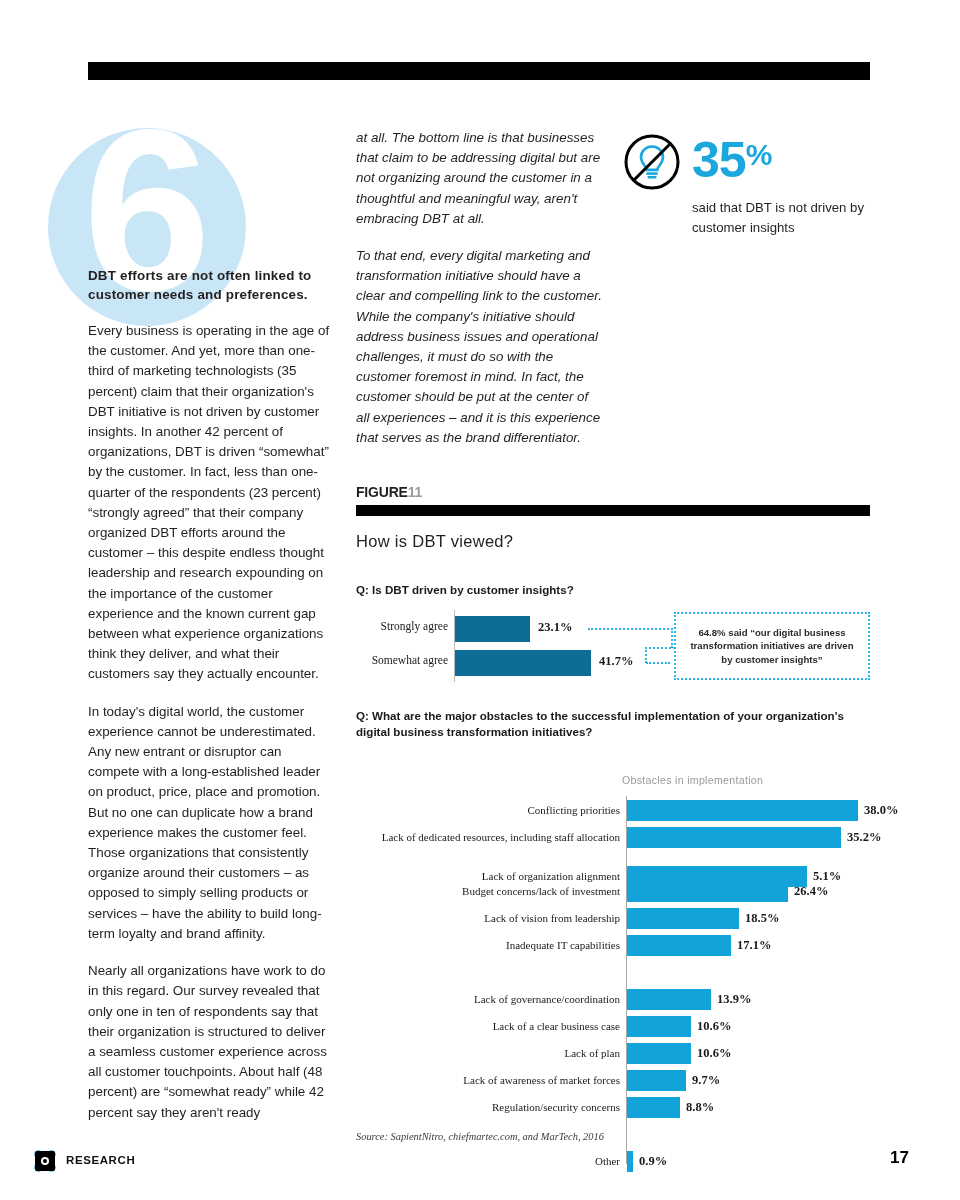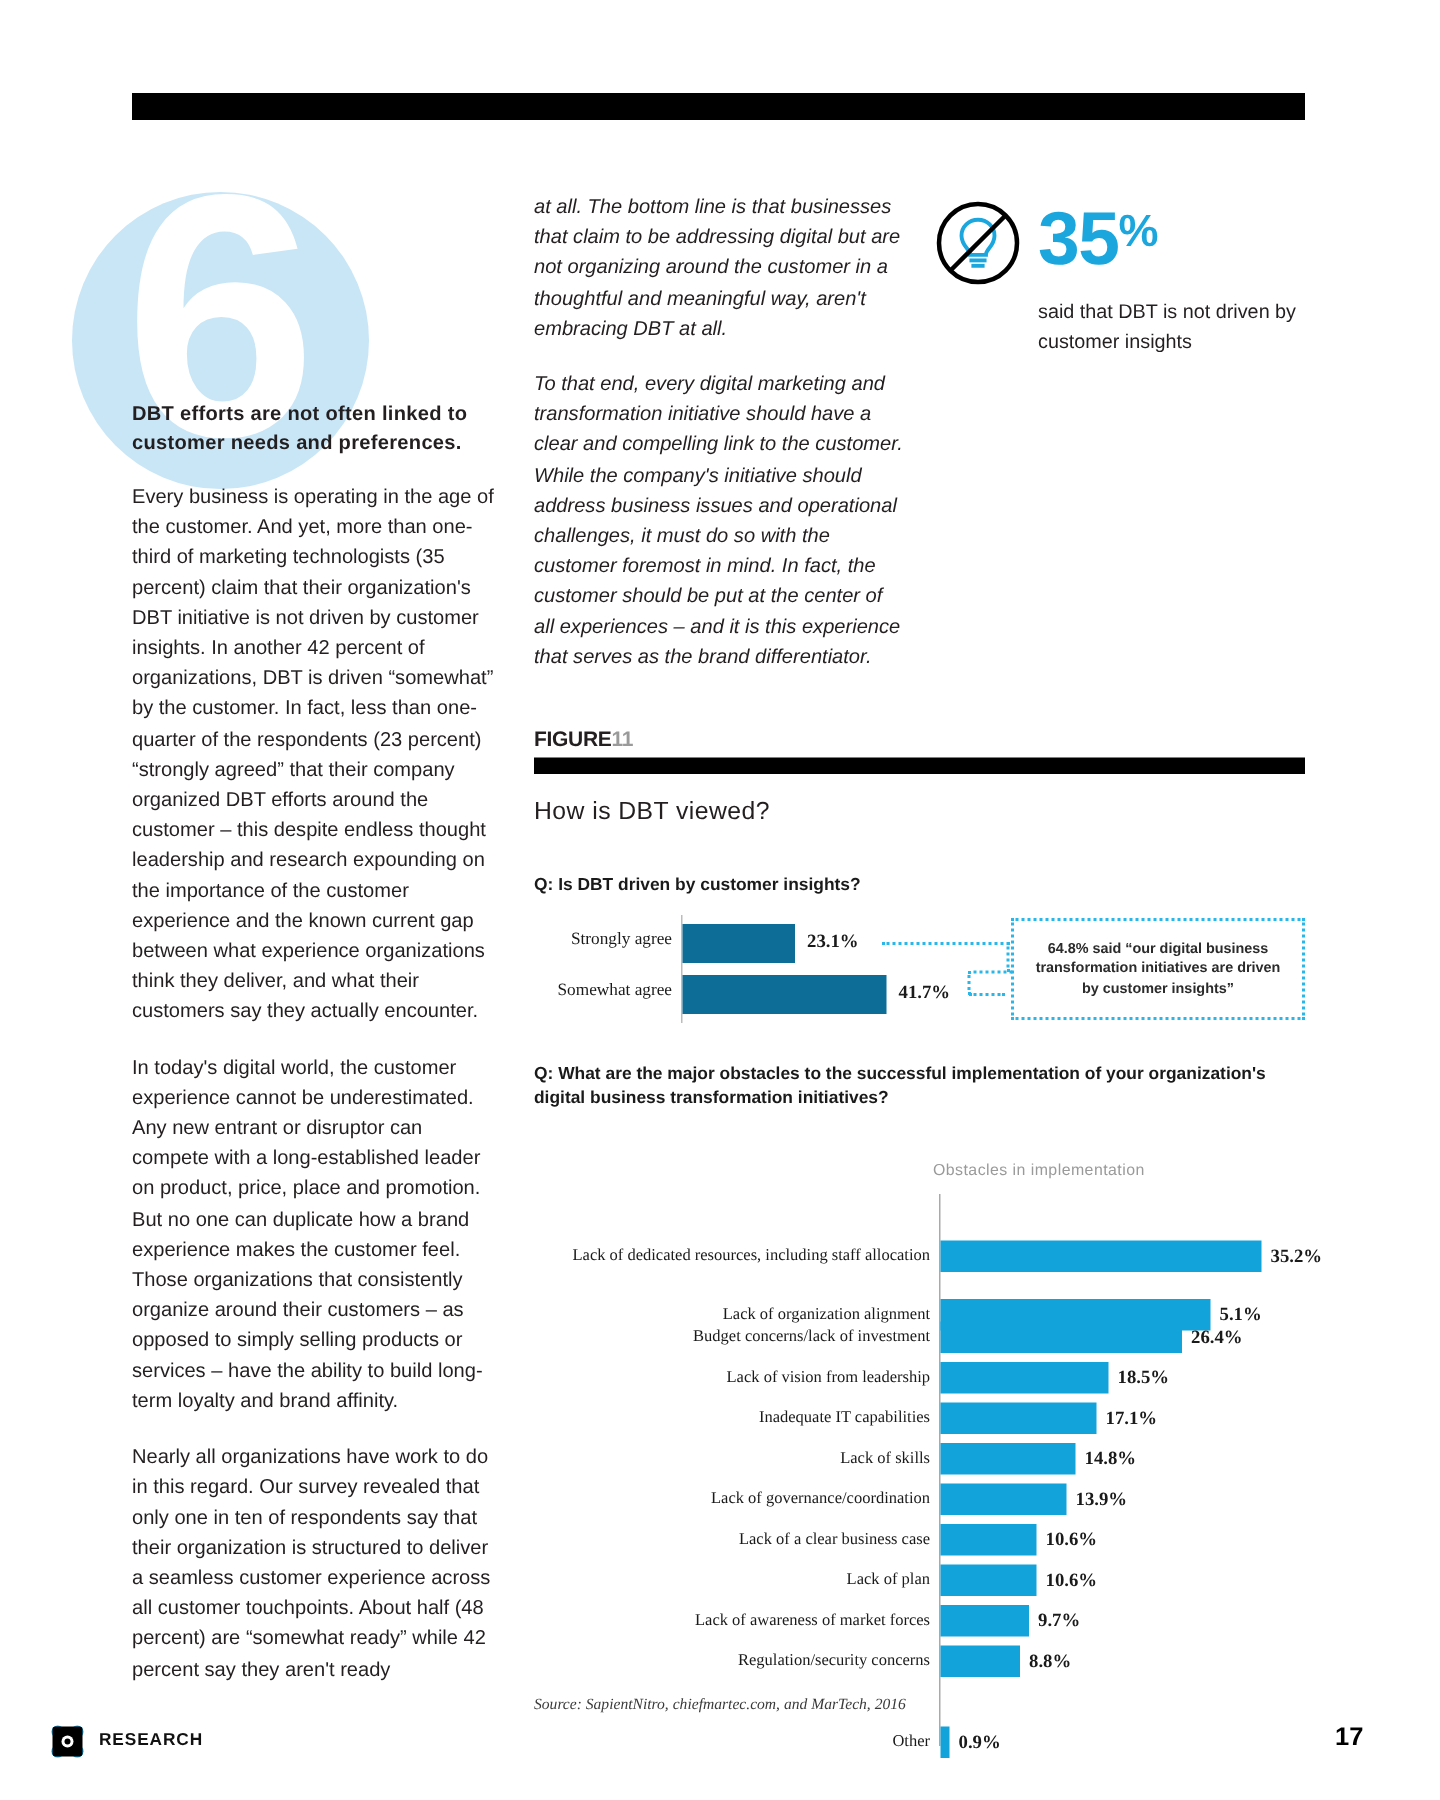--- a/index.html
+++ b/index.html
@@ -230,20 +230,25 @@
         <div class="callout-text">64.8% said “our digital business transformation initiatives are driven by customer insights”</div>
       </div>
     </div>
 
     <div class="q-text" style="margin-top:20px">Q: What are the major obstacles to the successful implementation of your organization's digital business transformation initiatives?</div>
 
     <div class="chart2">
       <div class="c2-legend">Obstacles in implementation</div>
       <div class="c2-axis"></div>
 
+      <div class="c2-row" style="top:26px">
+        <div class="c2-cat">Conflicting priorities</div>
+        <div class="c2-bar" style="width:231px"></div>
+        <div class="c2-val" style="left:508px">38.0%</div>
+      </div>
       <div class="c2-row" style="top:53px">
         <div class="c2-cat">Lack of dedicated resources, including staff allocation</div>
         <div class="c2-bar" style="width:214px"></div>
         <div class="c2-val" style="left:491px">35.2%</div>
       </div>
       <div class="c2-row" style="top:92px">
         <div class="c2-cat">Lack of organization alignment</div>
         <div class="c2-bar" style="width:180px"></div>
         <div class="c2-val" style="left:457px">5.1%</div>
       </div>
@@ -254,25 +259,20 @@
       </div>
       <div class="c2-row" style="top:134px">
         <div class="c2-cat">Lack of vision from leadership</div>
         <div class="c2-bar" style="width:112px"></div>
         <div class="c2-val" style="left:389px">18.5%</div>
       </div>
       <div class="c2-row" style="top:161px">
         <div class="c2-cat">Inadequate IT capabilities</div>
         <div class="c2-bar" style="width:104px"></div>
         <div class="c2-val" style="left:381px">17.1%</div>
-      </div>
-      <div class="c2-row" style="top:188px">
-        <div class="c2-cat">Lack of skills</div>
-        <div class="c2-bar" style="width:90px"></div>
-        <div class="c2-val" style="left:367px">14.8%</div>
       </div>
       <div class="c2-row" style="top:215px">
         <div class="c2-cat">Lack of governance/coordination</div>
         <div class="c2-bar" style="width:84px"></div>
         <div class="c2-val" style="left:361px">13.9%</div>
       </div>
       <div class="c2-row" style="top:242px">
         <div class="c2-cat">Lack of a clear business case</div>
         <div class="c2-bar" style="width:64px"></div>
         <div class="c2-val" style="left:341px">10.6%</div>

